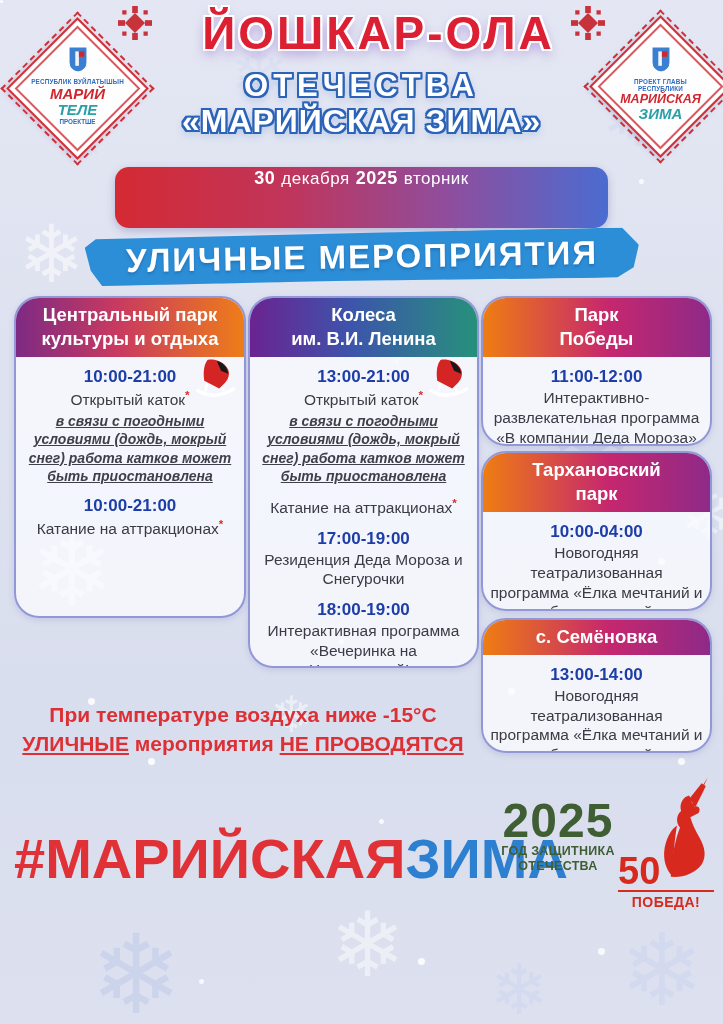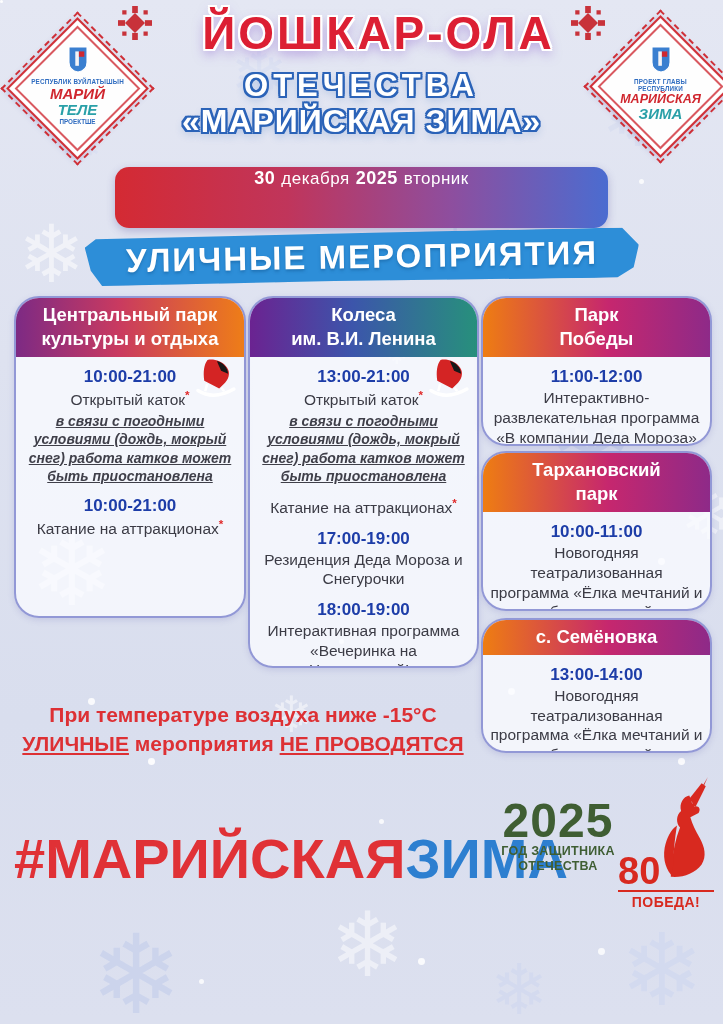--- a/index.html
+++ b/index.html
@@ -276,21 +276,21 @@
         </div>
       </div>
     </div>
     <div class="card" style="height:160px;margin-top:5px">
       <div class="card-header grad-op">
         <span>Тархановский</span><br>
         <span>парк</span>
       </div>
       <div class="card-body">
         <div class="event">
-          <div class="time">10:00-11:00</div>
+          <div class="time">10:00-04:00</div>
           <div class="etitle">Новогодняя театрализованная программа «Ёлка мечтаний и добрых желаний»</div>
         </div>
       </div>
     </div>
     <div class="card" style="height:135px;margin-top:7px">
       <div class="card-header grad-op">
         <span>с. Семёновка</span>
       </div>
       <div class="card-body">
         <div class="event">
@@ -324,18 +324,18 @@
       <span class="statue">
         <svg viewBox="0 0 70 100" width="72" height="103">
             <g fill="#d8291f">
               <path d="M64 1 L50 32 L47 30 Z"></path>
               <path d="M46 22 L58 7 L62 10 L52 30 Z"></path>
               <path d="M28 98 C29 76 33 60 37 50 C33 46 33 38 38 34 C36 27 40 20 46 19 L50 30 C54 28 58 31 55 36 L47 40 C49 47 52 53 56 60 C61 69 63 78 58 86 C51 95 40 99 28 98 Z"></path>
               <path d="M30 98 C24 92 20 82 22 70 C24 60 28 52 34 48 C32 60 30 78 30 98 Z"></path>
             </g>
           </svg>
       </span>
-      <div class="vl-80">80</div>
+      <div class="vl-80">50</div>
       <div class="vl-victory">ПОБЕДА!</div>
     </div>
   </div>
 
 </div>
 
 </body></html>

